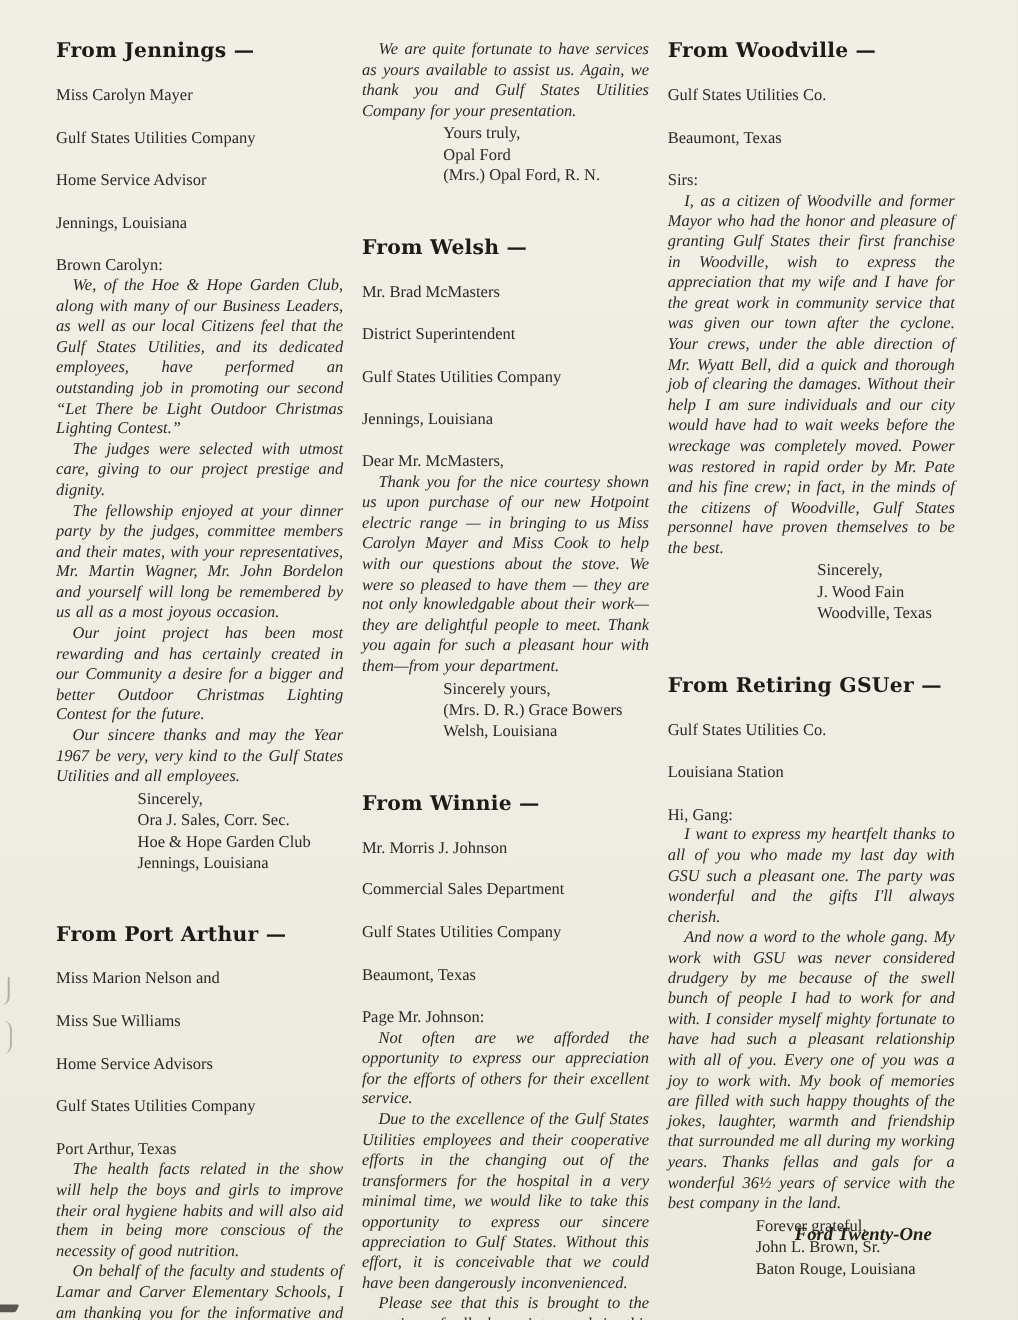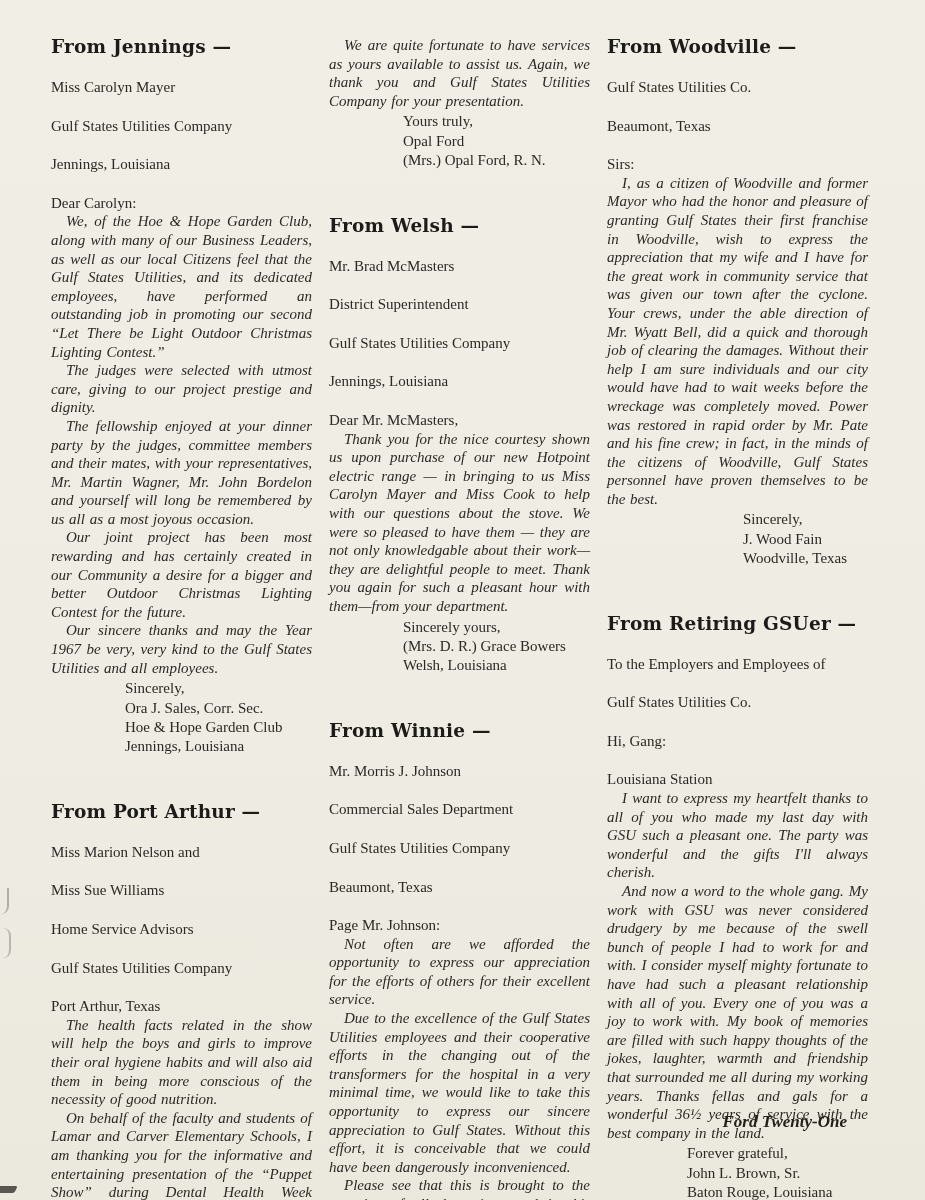--- a/index.html
+++ b/index.html
@@ -78,22 +78,23 @@
 </head>
 <body>
 
 <div class="page">
   <div class="columns">
     <div class="col">
         <article class="letter">
           <h2 class="letter-heading">From Jennings —</h2>
           <div class="address-line">Miss Carolyn Mayer</div>
           <div class="address-line">Gulf States Utilities Company</div>
+          <div class="address-line">Home Service Advisor</div>
           <div class="address-line">Jennings, Louisiana</div>
-          <div class="address-line">Dear Carolyn:</div>
+          <div class="address-line">Brown Carolyn:</div>
           <p class="body-para">We, of the Hoe &amp; Hope Garden Club, along with many of our Business Leaders, as well as our local Citizens feel that the Gulf States Utilities, and its dedicated employees, have performed an outstanding job in promoting our second “Let There be Light Outdoor Christmas Lighting Contest.”</p>
           <p class="body-para">The judges were selected with utmost care, giving to our project prestige and dignity.</p>
           <p class="body-para">The fellowship enjoyed at your dinner party by the judges, committee members and their mates, with your representatives, Mr. Martin Wagner, Mr. John Bordelon and yourself will long be remembered by us all as a most joyous occasion.</p>
           <p class="body-para">Our joint project has been most rewarding and has certainly created in our Community a desire for a bigger and better Outdoor Christmas Lighting Contest for the future.</p>
           <p class="body-para">Our sincere thanks and may the Year 1967 be very, very kind to the Gulf States Utilities and all employees.</p>
           <div class="signature normal">
             <div class="signature-line">Sincerely,</div>
             <div class="signature-line">Ora J. Sales, Corr. Sec.</div>
             <div class="signature-line">Hoe &amp; Hope Garden Club</div>
             <div class="signature-line">Jennings, Louisiana</div>
@@ -159,24 +160,23 @@
           <div class="address-line">Sirs:</div>
           <p class="body-para">I, as a citizen of Woodville and former Mayor who had the honor and pleasure of granting Gulf States their first franchise in Woodville, wish to express the appreciation that my wife and I have for the great work in community service that was given our town after the cyclone. Your crews, under the able direction of Mr. Wyatt Bell, did a quick and thorough job of clearing the damages. Without their help I am sure individuals and our city would have had to wait weeks before the wreckage was completely moved. Power was restored in rapid order by Mr. Pate and his fine crew; in fact, in the minds of the citizens of Woodville, Gulf States personnel have proven themselves to be the best.</p>
           <div class="signature deep">
             <div class="signature-line">Sincerely,</div>
             <div class="signature-line">J. Wood Fain</div>
             <div class="signature-line">Woodville, Texas</div>
           </div>
         </article>
         <article class="letter">
           <h2 class="letter-heading">From Retiring GSUer —</h2>
-          <div class="address-line">To the Employers and Employees of</div>
           <div class="address-line">Gulf States Utilities Co.</div>
+          <div class="address-line">Louisiana Station</div>
           <div class="address-line">Hi, Gang:</div>
-          <div class="address-line">Louisiana Station</div>
           <p class="body-para">I want to express my heartfelt thanks to all of you who made my last day with GSU such a pleasant one. The party was wonderful and the gifts I'll always cherish.</p>
           <p class="body-para">And now a word to the whole gang. My work with GSU was never considered drudgery by me because of the swell bunch of people I had to work for and with. I consider myself mighty fortunate to have had such a pleasant relationship with all of you. Every one of you was a joy to work with. My book of memories are filled with such happy thoughts of the jokes, laughter, warmth and friendship that surrounded me all during my working years. Thanks fellas and gals for a wonderful 36½ years of service with the best company in the land.</p>
           <div class="signature mid">
             <div class="signature-line">Forever grateful,</div>
             <div class="signature-line">John L. Brown, Sr.</div>
             <div class="signature-line">Baton Rouge, Louisiana</div>
           </div>
         </article>
       </div>
   </div>

